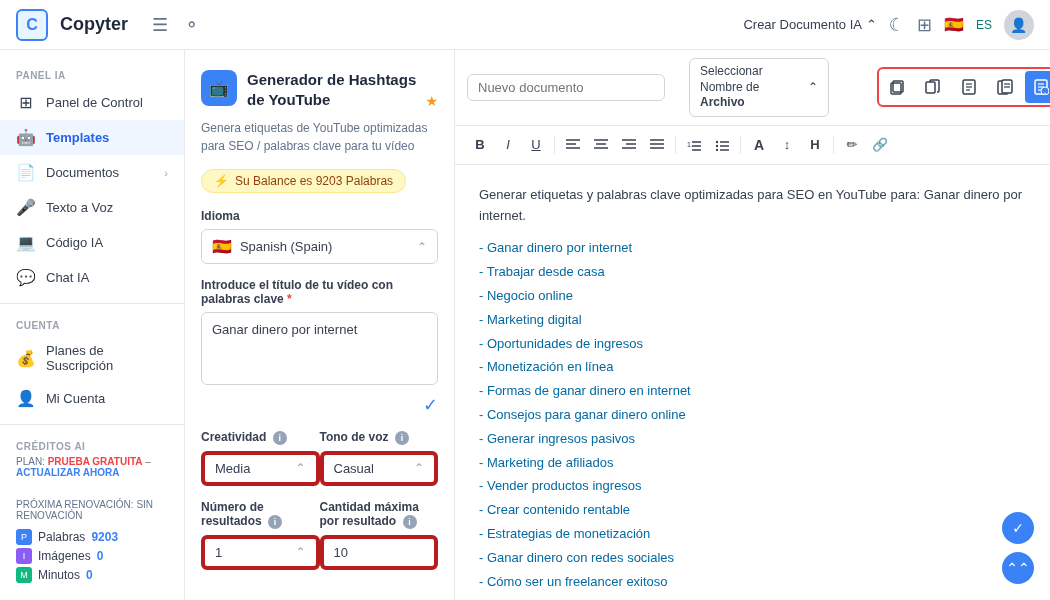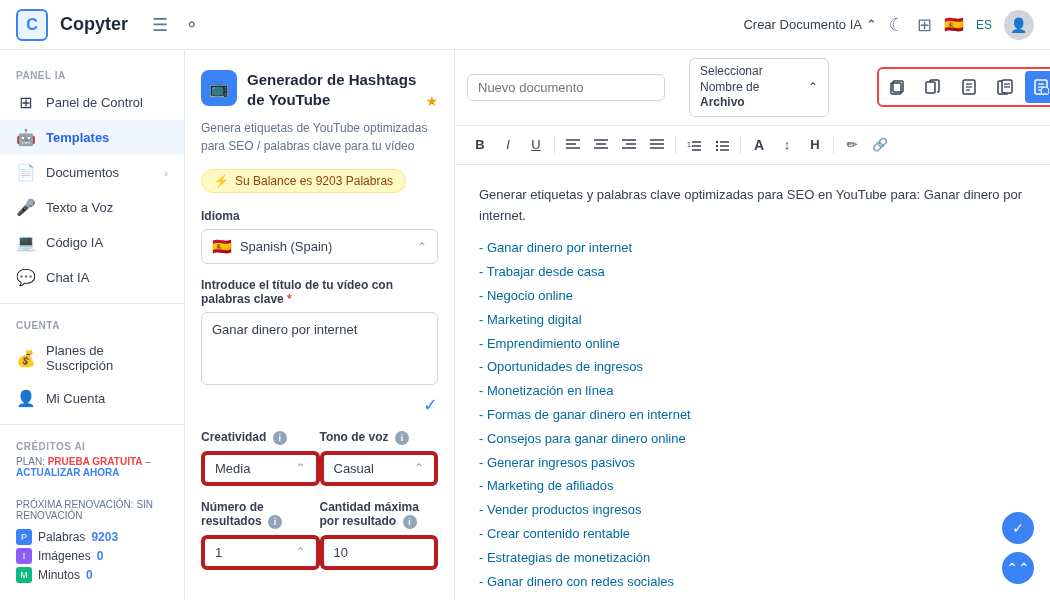--- a/index.html
+++ b/index.html
@@ -516,21 +516,20 @@
           <button class="fmt-btn">🔗</button>
         </div>
 
         <div class="editor-area">
           <p class="editor-intro">Generar etiquetas y palabras clave optimizadas para SEO en YouTube para: Ganar dinero por internet.</p>
           <ul class="editor-list" id="editor-list">
               <li>- Ganar dinero por internet</li>
               <li>- Trabajar desde casa</li>
               <li>- Negocio online</li>
               <li>- Marketing digital</li>
-              <li>- Emprendimiento online</li>
               <li>- Oportunidades de ingresos</li>
               <li>- Monetización en línea</li>
               <li>- Formas de ganar dinero en internet</li>
               <li>- Consejos para ganar dinero online</li>
               <li>- Generar ingresos pasivos</li>
               <li>- Marketing de afiliados</li>
               <li>- Vender productos ingresos</li>
               <li>- Crear contenido rentable</li>
               <li>- Estrategias de monetización</li>
               <li>- Ganar dinero con redes sociales</li>

